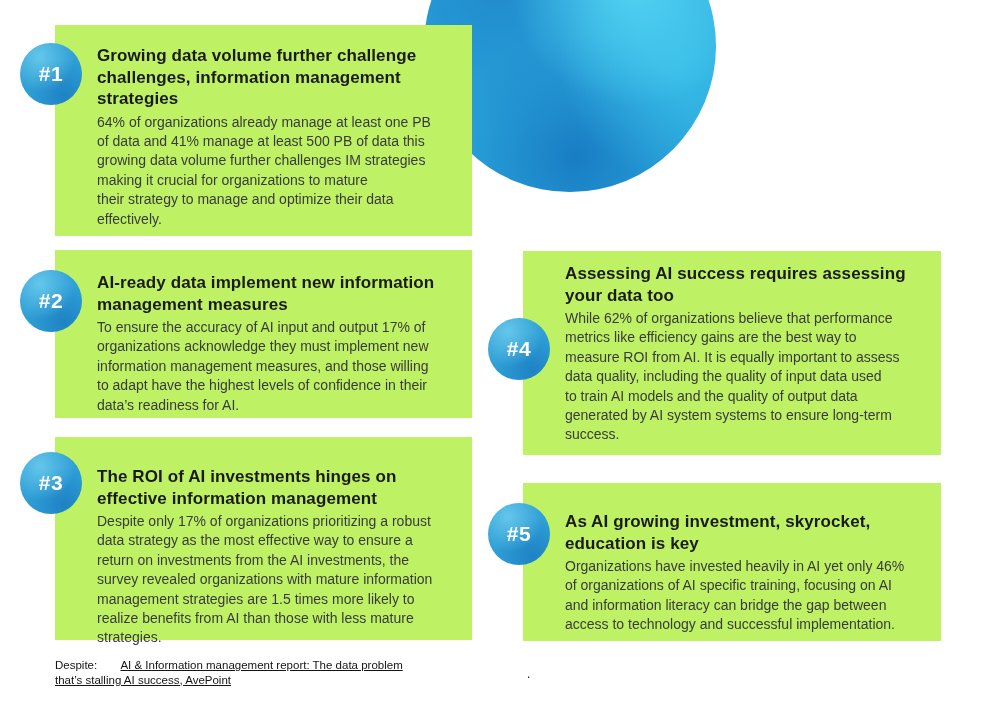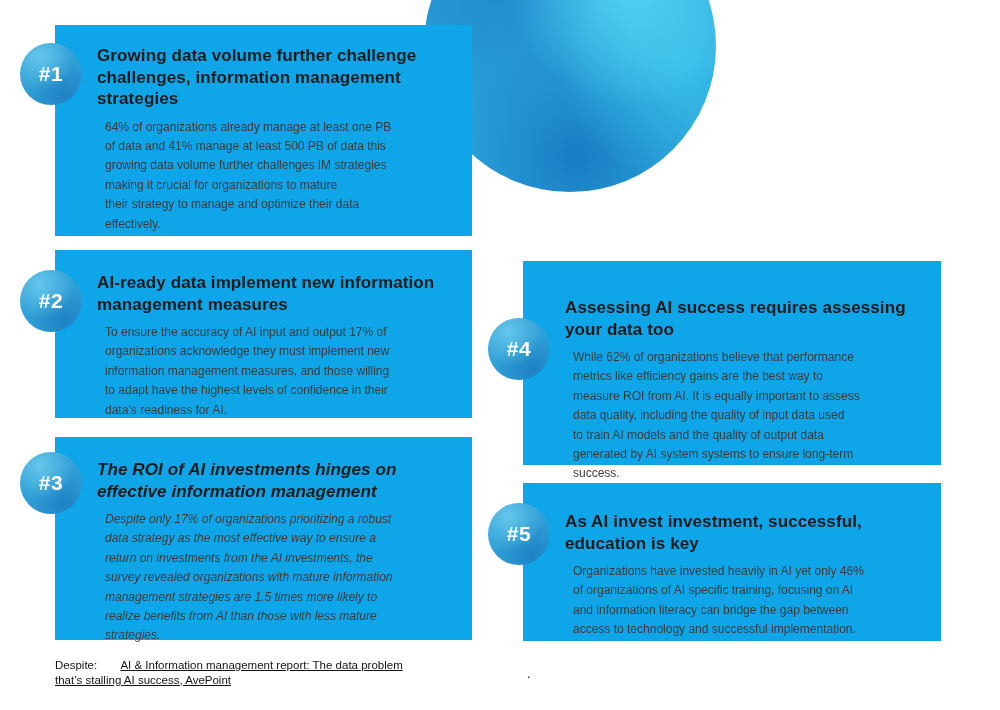--- a/index.html
+++ b/index.html
@@ -26,37 +26,37 @@
     background:
       radial-gradient(circle at 72% 28%, rgba(85,214,244,0.95), rgba(85,214,244,0) 42%),
       radial-gradient(circle at 88% 55%, rgba(60,195,235,0.8), rgba(60,195,235,0) 40%),
       radial-gradient(circle at 25% 30%, rgba(30,130,200,0.75), rgba(30,130,200,0) 48%),
       radial-gradient(circle at 52% 88%, rgba(22,118,192,0.85), rgba(22,118,192,0) 42%),
       #29a4da;
     z-index: 0;
   }
   .panel {
     position: absolute;
-    background: #0ea5e9;
+    background: #bef264;
     box-sizing: border-box;
     padding: 20px 16px 0 42px;
     z-index: 1;
   }
   .panel .card-title {
     margin: 0 0 3px 0;
     font-size: 17px;
     line-height: 21.5px;
     font-weight: 700;
     color: #1a1a1a;
     white-space: pre-line;
     letter-spacing: 0.1px;
   }
   .panel .card-body {
-    margin: 8px;
-    font-size: 12px;
+    margin: 0;
+    font-size: 14px;
     line-height: 19.4px;
     color: #3a3a3a;
     white-space: pre-line;
   }
   .badge {
     position: absolute;
     width: 62px;
     height: 62px;
     border-radius: 50%;
     background:
@@ -122,48 +122,48 @@
     <h2 class="card-title">AI-ready data implement new information
 management measures</h2>
     <p class="card-body">To ensure the accuracy of AI input and output 17% of
 organizations acknowledge they must implement new
 information management measures, and those willing
 to adapt have the highest levels of confidence in their
 data’s readiness for AI.</p>
   </div>
   <div class="badge" style="left:20px; top:270px;">#2</div>
 
-  <div class="panel" style="left:55px; top:437px; width:417px; height:203px; padding-top:22px;font-style:italic;">
+  <div class="panel" style="left:55px; top:437px; width:417px; height:203px; padding-top:29px;">
     <h2 class="card-title">The ROI of AI investments hinges on
 effective information management</h2>
     <p class="card-body">Despite only 17% of organizations prioritizing a robust
 data strategy as the most effective way to ensure a
 return on investments from the AI investments, the
 survey revealed organizations with mature information
 management strategies are 1.5 times more likely to
 realize benefits from AI than those with less mature
 strategies.</p>
   </div>
   <div class="badge" style="left:20px; top:452px;">#3</div>
 
-  <div class="panel" style="left:523px; top:261px; width:418px; height:204px; padding-top:36px;">
+  <div class="panel" style="left:523px; top:251px; width:418px; height:204px; padding-top:12px;">
     <h2 class="card-title">Assessing AI success requires assessing
 your data too</h2>
     <p class="card-body">While 62% of organizations believe that performance
 metrics like efficiency gains are the best way to
 measure ROI from AI. It is equally important to assess
 data quality, including the quality of input data used
 to train AI models and the quality of output data
 generated by AI system systems to ensure long-term
 success.</p>
   </div>
   <div class="badge" style="left:488px; top:318px;">#4</div>
 
   <div class="panel" style="left:523px; top:483px; width:418px; height:158px; padding-top:28px;">
-    <h2 class="card-title">As AI invest investment, successful,
+    <h2 class="card-title">As AI growing investment, skyrocket,
 education is key</h2>
     <p class="card-body">Organizations have invested heavily in AI yet only 46%
 of organizations of AI specific training, focusing on AI
 and information literacy can bridge the gap between
 access to technology and successful implementation.</p>
   </div>
   <div class="badge" style="left:488px; top:503px;">#5</div>
 
   <div class="source">
     <span>Despite: </span><a class="source-link">AI &amp; Information management report: The data problem

